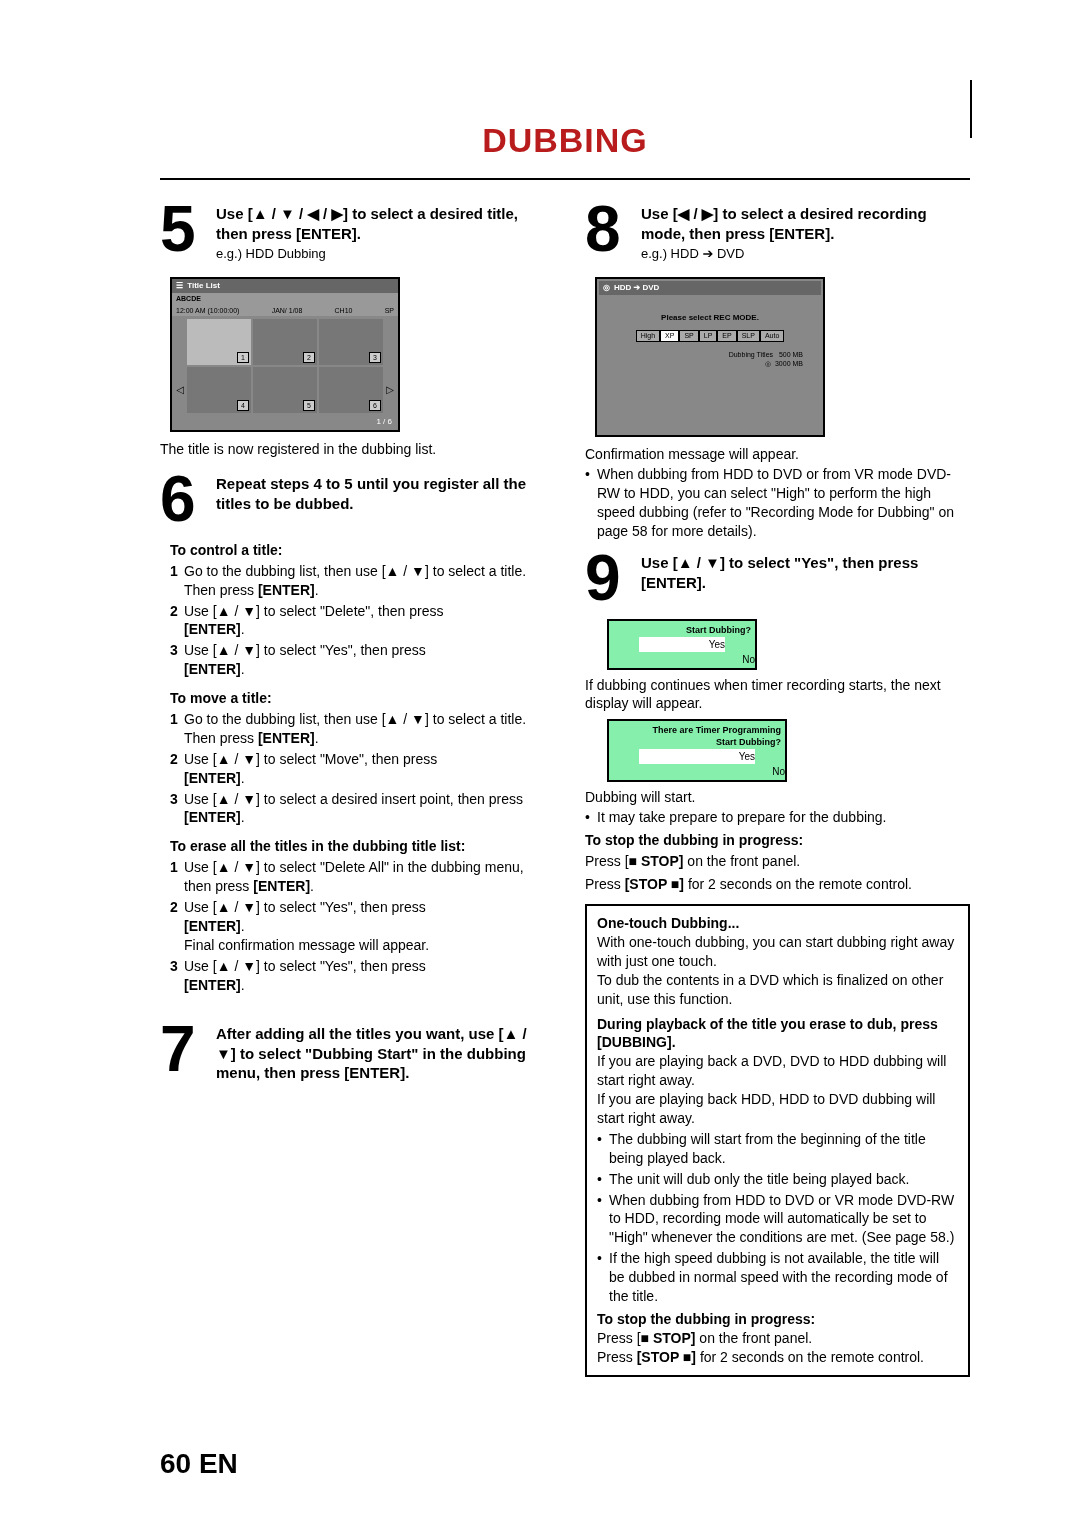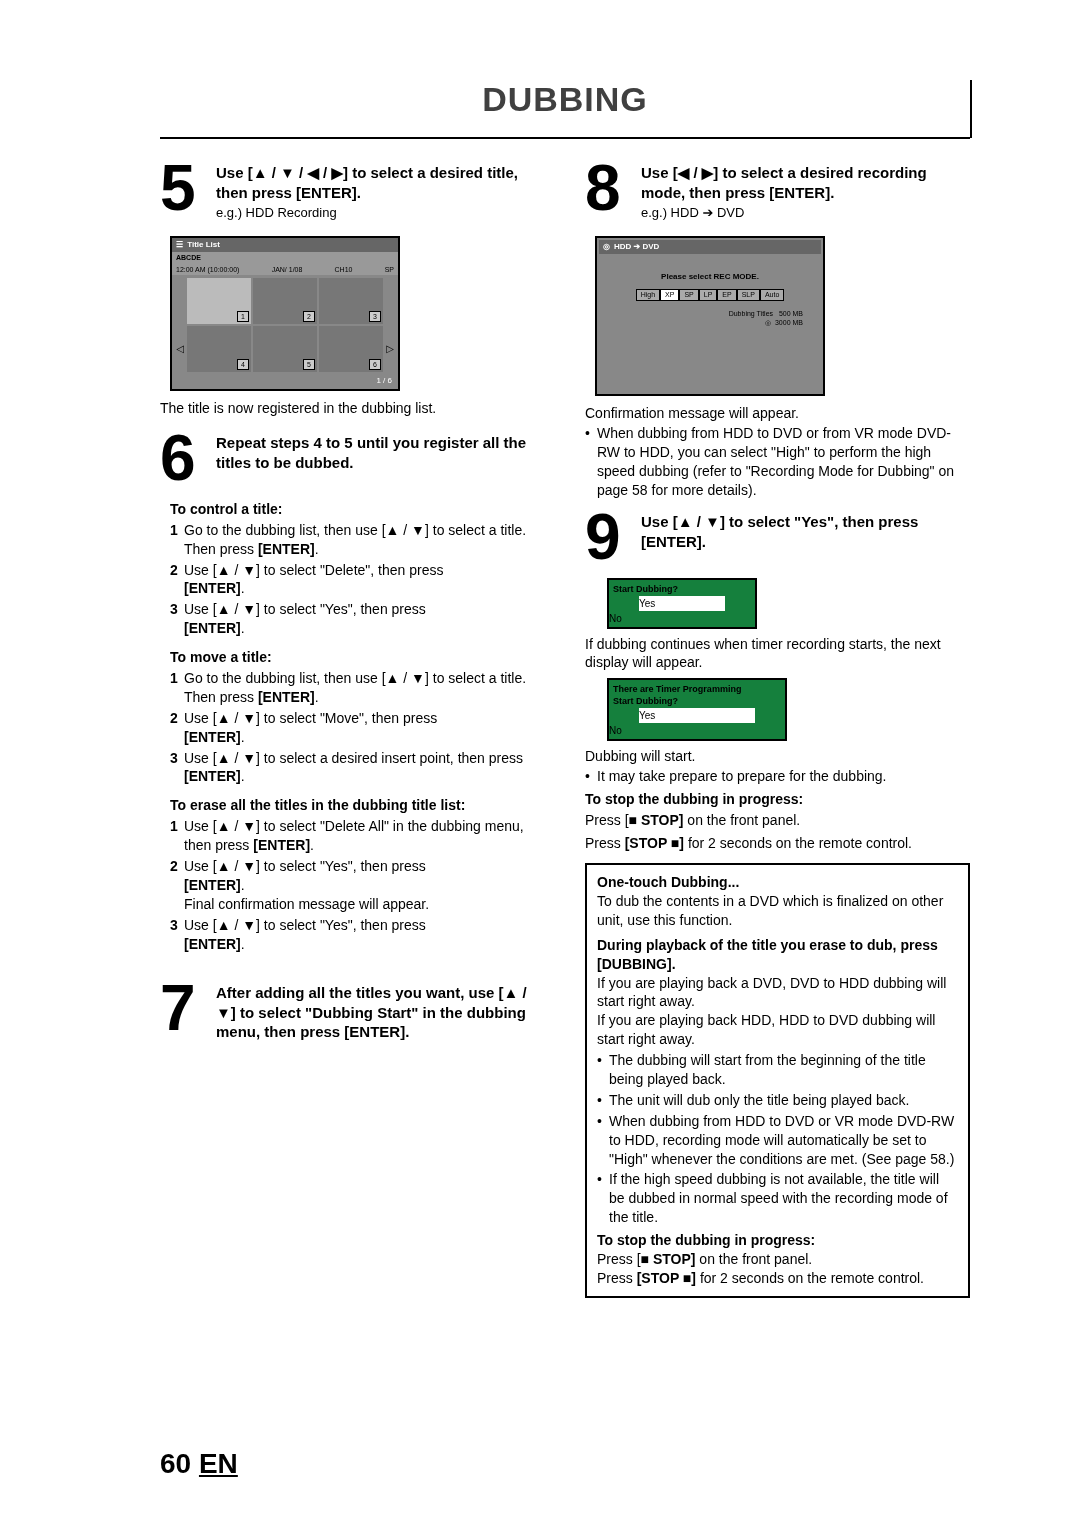--- a/index.html
+++ b/index.html
@@ -2,21 +2,21 @@
 <html><head>
 <meta charset="utf-8">
 <style>
   * { box-sizing: border-box; margin: 0; padding: 0; }
   body { background: #fff; font-family: Arial, Helvetica, sans-serif; color: #000; }
   .page {
     width: 1080px; height: 1528px; margin: 0 auto; position: relative;
     padding: 80px 0 0 0;
   }
   .title-wrap { text-align: center; padding: 0 0 18px 0; border-bottom: 2px solid #000; margin: 0 110px 22px 160px; }
-  h1.page-title { font-size: 34px; font-weight: 700; letter-spacing: 1px; color: #404040; }
+  h1.page-title { font-size: 34px; font-weight: 700; letter-spacing: 1px; color: #b91c1c; margin-top: 41px; }
   
   .side-rule-r { position:absolute; right:108px; top:80px; height:58px; border-right:2px solid #000;}
   
   .columns { display: flex; gap: 40px; padding: 0 110px 0 160px; }
   .col { flex: 1; min-width: 0; font-size: 14px; line-height: 1.35; }
   
   .step { display: flex; gap: 10px; margin-bottom: 14px; }
   .step-num { font-size: 64px; font-weight: 700; line-height: 0.85; min-width: 46px; }
   .step-body { flex: 1; padding-top: 2px; }
   .step-head { font-weight: 700; font-size: 15px; line-height: 1.3; }
@@ -47,30 +47,30 @@
 
   .screenbox.recmode { width: 230px; height: 160px; padding: 2px;}
   .rm-head { background:#666; color:#fff; font-size:8px; padding:2px 4px; display:flex; align-items:center; gap:4px; font-weight:700;}
   .rm-body { text-align:center; padding-top: 18px;}
   .rm-msg { font-size: 8px; font-weight:700; margin-bottom:6px;}
   .rm-modes { display:flex; justify-content:center; gap:0; margin-bottom:8px;}
   .rm-modes span { border:1px solid #000; padding:0 4px; font-size:7px; background:#aaa;}
   .rm-modes span.sel { background:#fff;}
   .rm-size { font-size:7px; text-align:right; padding-right:18px; line-height:1.3;}
 
-  .dialog { border: 2px solid #000; background: #15803d; width: 150px; margin: 6px 0 6px 22px; font-size: 10px; text-align:left;}
+  .dialog { border: 2px solid #000; background: #86efac; width: 150px; margin: 6px 0 6px 22px; font-size: 10px; text-align:right;}
   .dialog .d-head { font-weight:700; font-size:9px; padding: 3px 4px 0 4px;}
   .dialog .d-opt { padding: 1px 0;}
   .dialog .d-opt.sel { background:#fff; margin: 0 30px;}
   .dialog.wide { width: 180px;}
   
   .infobox { border: 2px solid #000; padding: 8px 10px; margin-top: 10px; font-size: 14px; line-height: 1.35;}
 
   .footer { position: absolute; left: 160px; bottom: 48px; font-size: 28px; font-weight: 700; }
-  .footer .lang { font-size: 28px; text-decoration: underline; }
+  .footer .lang { font-size: 28px; }
   
   .ml { margin-left: 56px; }
 </style>
 </head>
 <body>
 
 <div class="page">
   <div class="side-rule-r"></div>
   <div class="title-wrap">
     <h1 class="page-title">DUBBING</h1>
@@ -79,21 +79,21 @@
   <div class="columns">
 
     <div class="col">
 
       <div class="step">
         <div class="step-num">5</div>
         <div class="step-body">
           <div class="step-head">
             <span>Use [</span><span>▲ / ▼ / ◀ / ▶</span><span>] to select a desired title, then press [ENTER].</span>
           </div>
-          <div class="step-eg">e.g.) HDD Recording</div>
+          <div class="step-eg">e.g.) HDD Dubbing</div>
         </div>
       </div>
 
       <div class="screenbox title-list ml" style="margin-left:10px;">
         <div class="tl-head">
           <span>☰</span>
           <span>Title List</span>
         </div>
         <div class="tl-sub">ABCDE</div>
         <div class="tl-meta">
@@ -239,20 +239,21 @@
       <div style="margin-top:4px;">Dubbing will start.</div>
       <ul class="bullets">
         <li>It may take prepare to prepare for the dubbing.</li>
       </ul>
       <div class="subhead" style="margin-top:4px;">To stop the dubbing in progress:</div>
       <div><span>Press [</span><span class="bold">■</span><span class="bold"> STOP]</span><span> on the front panel.</span></div>
       <div style="margin-top:4px;"><span>Press </span><span class="bold">[STOP </span><span class="bold">■</span><span class="bold">]</span><span> for 2 seconds on the remote control.</span></div>
 
       <div class="infobox">
         <div class="bold">One-touch Dubbing...</div>
+        <div>With one-touch dubbing, you can start dubbing right away with just one touch.</div>
         <div>To dub the contents in a DVD which is finalized on other unit, use this function.</div>
         <div class="bold" style="margin-top:6px;">During playback of the title you erase to dub, press [DUBBING].</div>
         <div>If you are playing back a DVD, DVD to HDD dubbing will start right away.</div>
         <div>If you are playing back HDD, HDD to DVD dubbing will start right away.</div>
         <ul class="bullets">
           <li>The dubbing will start from the beginning of the title being played back.</li>
           <li>The unit will dub only the title being played back.</li>
           <li>When dubbing from HDD to DVD or VR mode DVD-RW to HDD, recording mode will automatically be set to "High" whenever the conditions are met. (See page 58.)</li>
           <li>If the high speed dubbing is not available, the title will be dubbed in normal speed with the recording mode of the title.</li>
         </ul>

